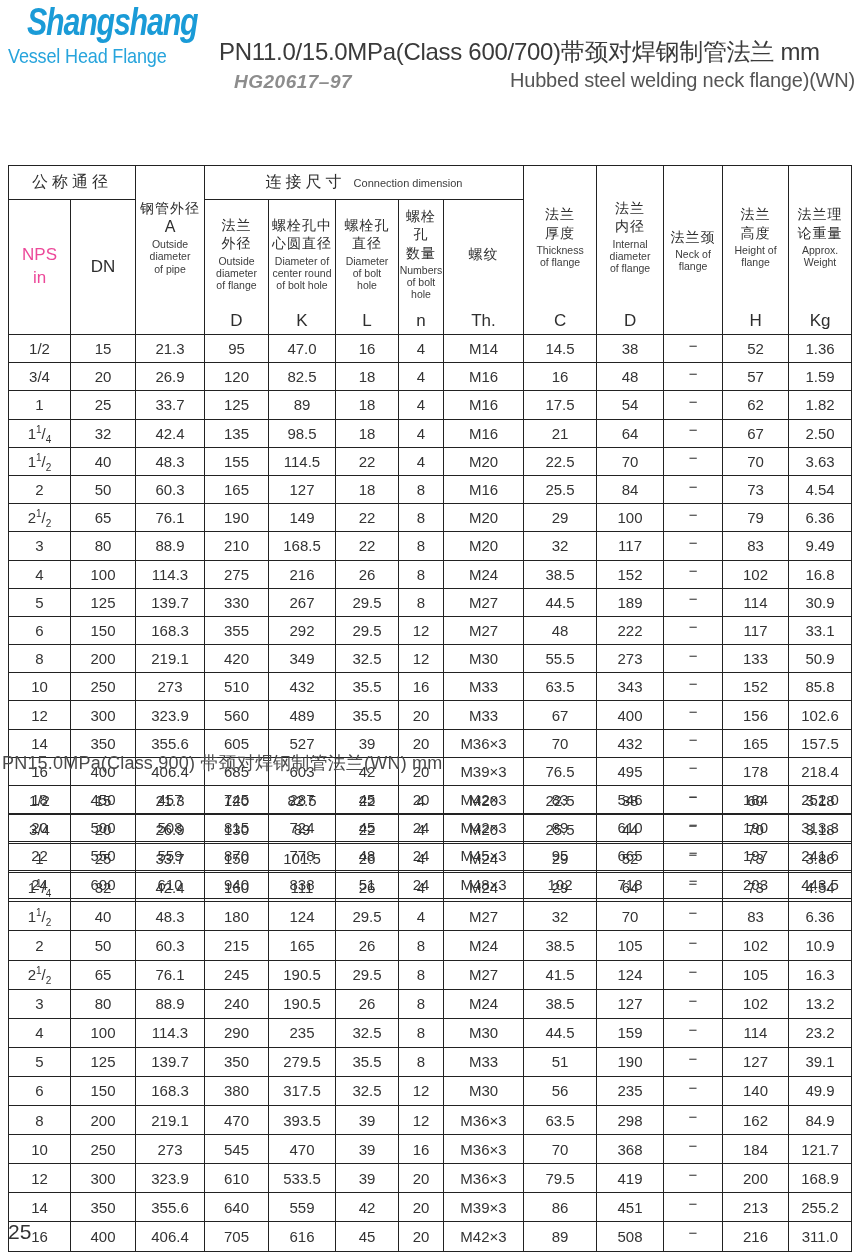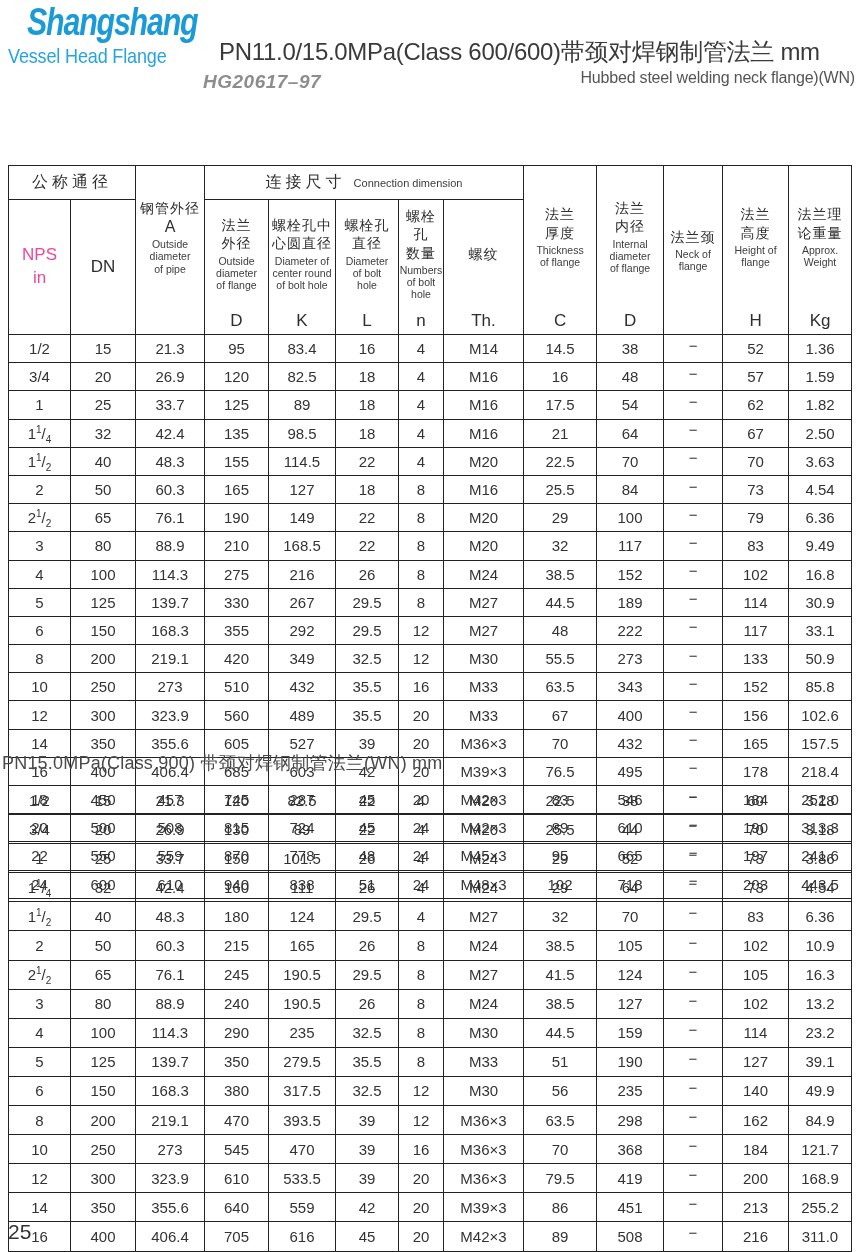--- a/index.html
+++ b/index.html
@@ -14,25 +14,25 @@
   }
   .tagline{
     position:absolute;left:8px;top:44px;font-size:21px;color:#27a4dc;
     transform:scaleX(0.86);transform-origin:left top;white-space:nowrap;letter-spacing:-0.2px;
   }
   .doc-title{
     position:absolute;left:219px;top:36px;font-size:24px;color:#3a3a3a;
     letter-spacing:-0.3px;white-space:nowrap;
   }
   .doc-std{
-    position:absolute;left:203px;top:71px;font-size:19px;font-style:italic;font-weight:bold;
+    position:absolute;left:234px;top:71px;font-size:19px;font-style:italic;font-weight:bold;
     color:#8d8d8d;letter-spacing:0.5px;
   }
   .doc-sub{
-    position:absolute;right:2px;top:69px;font-size:16px;color:#555;letter-spacing:-0.2px;white-space:nowrap;
+    position:absolute;right:2px;top:69px;font-size:20px;color:#555;letter-spacing:-0.2px;white-space:nowrap;
   }
   
   table.t{
     position:absolute;left:8px;border-collapse:collapse;table-layout:fixed;width:843px;
   }
   .t1{top:165px;}
   .t2{top:785px;}
   .t th,.t td{border:1.5px solid #222;padding:0;text-align:center;vertical-align:middle;}
   .t thead th{font-weight:normal;position:relative;color:#2e2e2e;}
   .hrow1 th{height:33px;}
@@ -61,21 +61,21 @@
 </head>
 <body>
 
 <div>
 
   <div>
     <div class="brand">Shangshang</div>
     <div class="tagline">Vessel Head Flange</div>
   </div>
 
-  <div class="doc-title">PN11.0/15.0MPa(Class 600/600)带颈对焊钢制管法兰 mm</div>
+  <div class="doc-title">PN11.0/15.0MPa(Class 600/700)带颈对焊钢制管法兰 mm</div>
   <div class="doc-std">HG20617–97</div>
   <div class="doc-sub">Hubbed steel welding neck flange)(WN)</div>
 
   <table class="t t1">
     <colgroup>
       <col style="width:62px">
         <col style="width:65px">
         <col style="width:69px">
       <col style="width:64px">
         <col style="width:67px">
@@ -183,21 +183,21 @@
           <div class="letter">Th.</div>
         </th>
       </tr>
     </thead>
     <tbody>
         <tr>
           <td>1/2</td>
           <td>15</td>
           <td>21.3</td>
           <td>95</td>
-          <td>83.4</td>
+          <td>47.0</td>
           <td>16</td>
           <td>4</td>
           <td>M14</td>
           <td>14.5</td>
           <td>38</td>
           <td class="dash">−</td>
           <td>52</td>
           <td>1.36</td>
         </tr>
         <tr>

